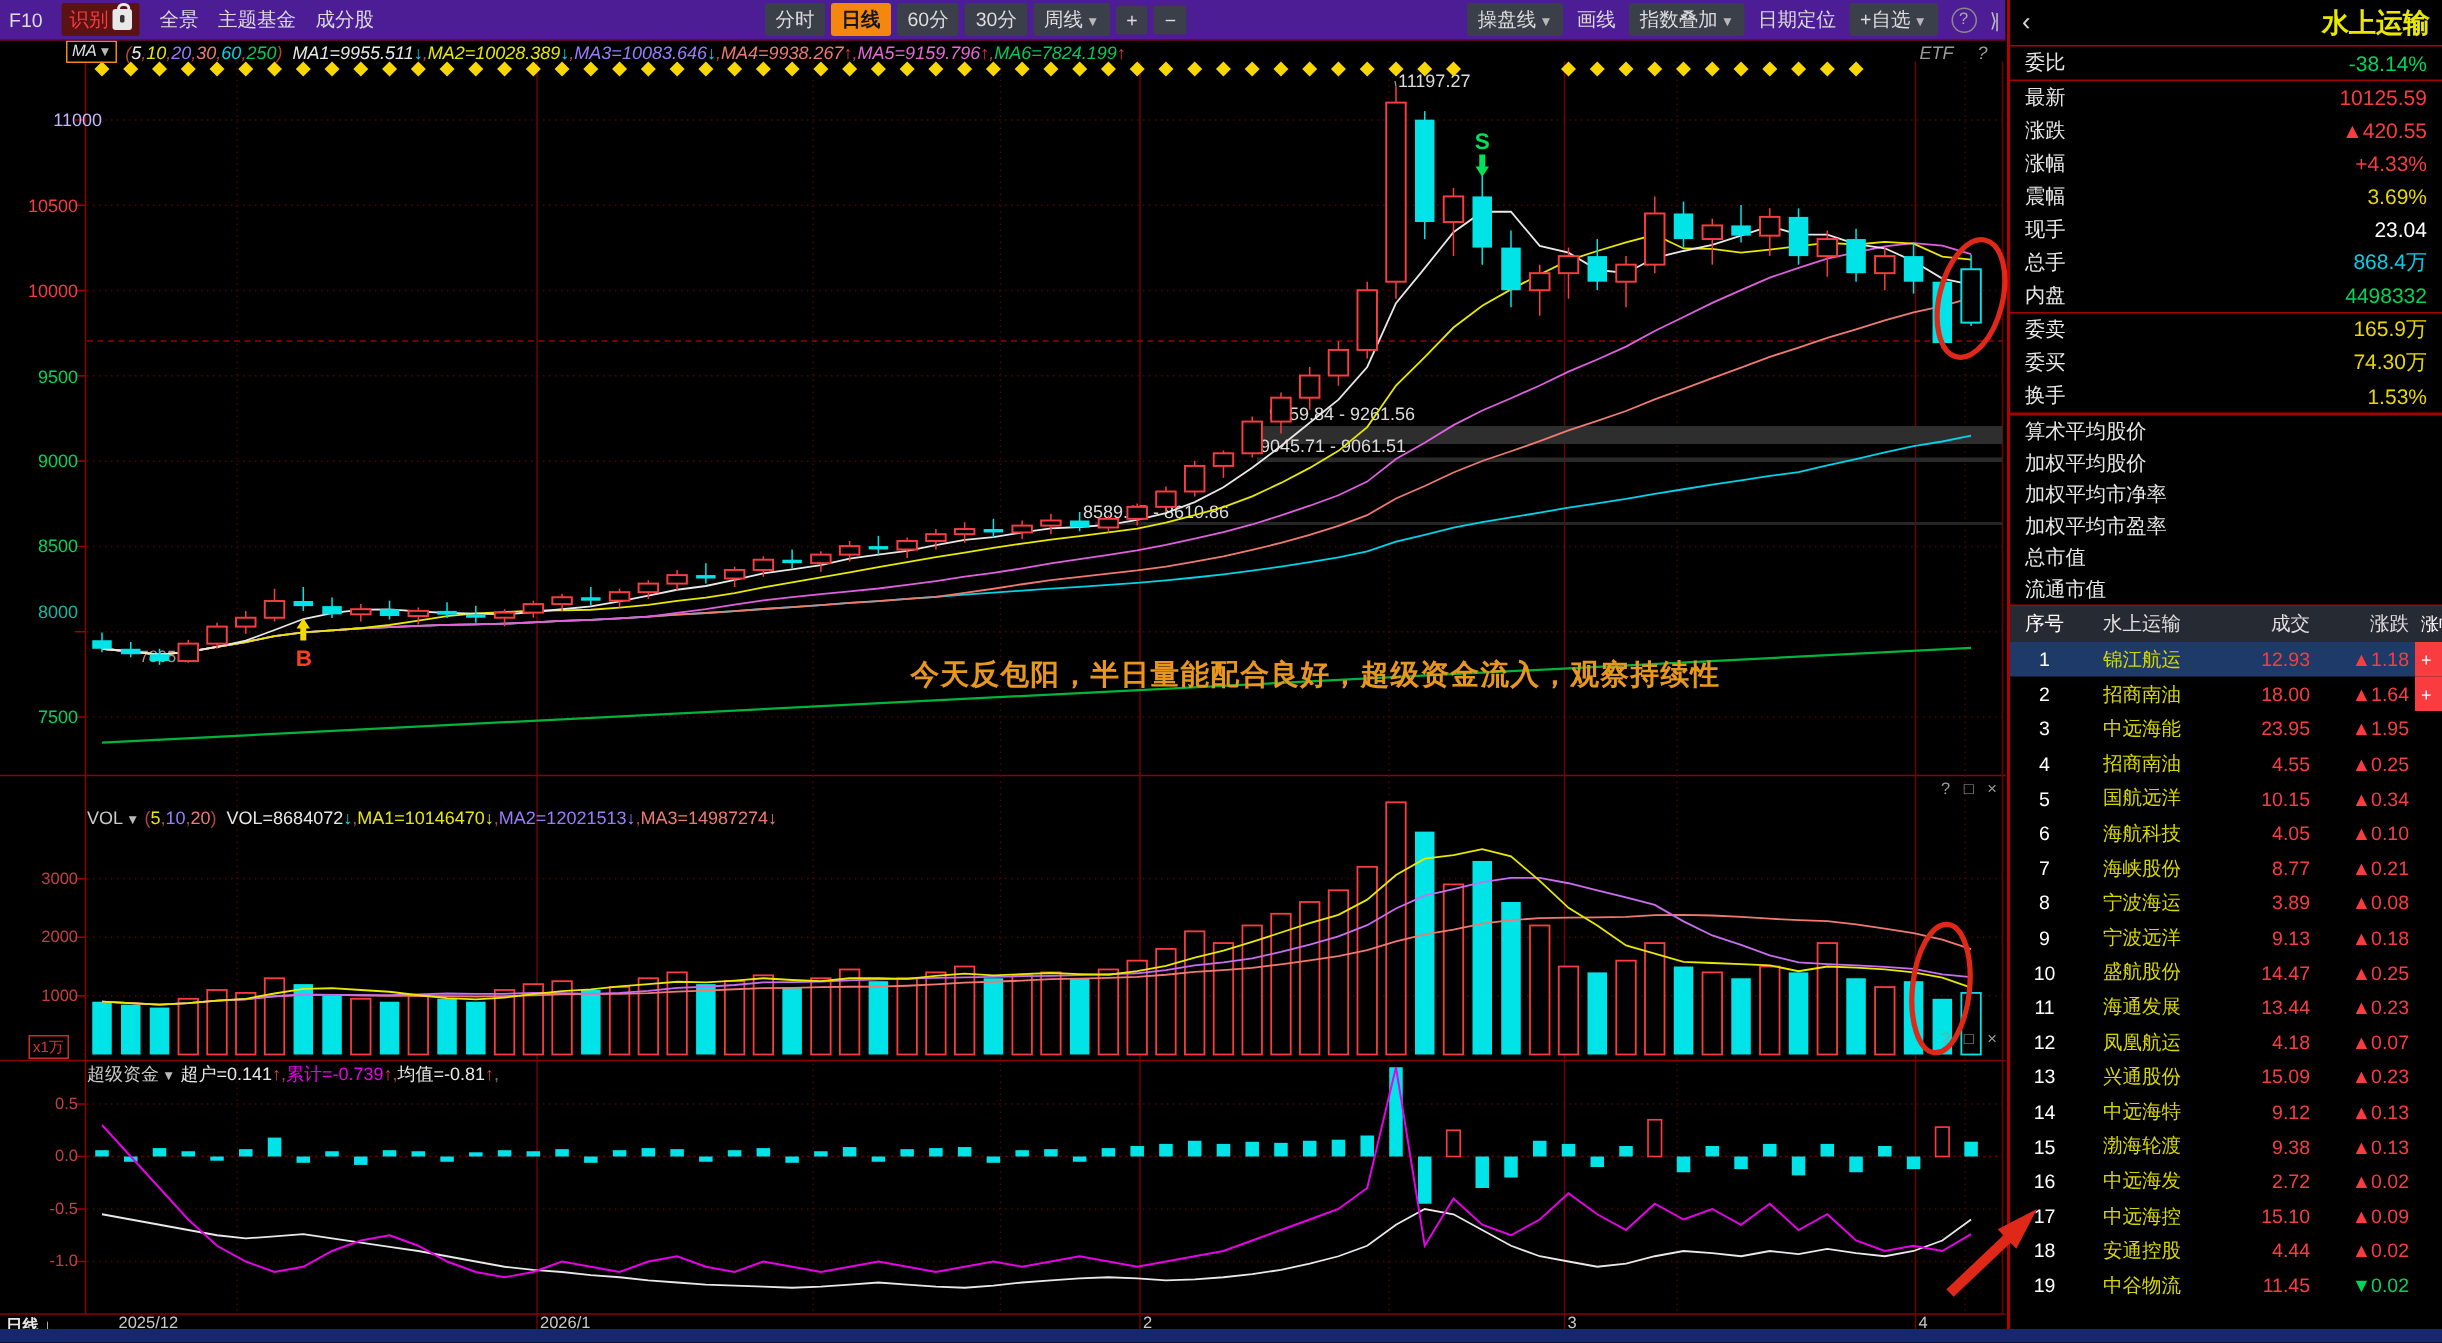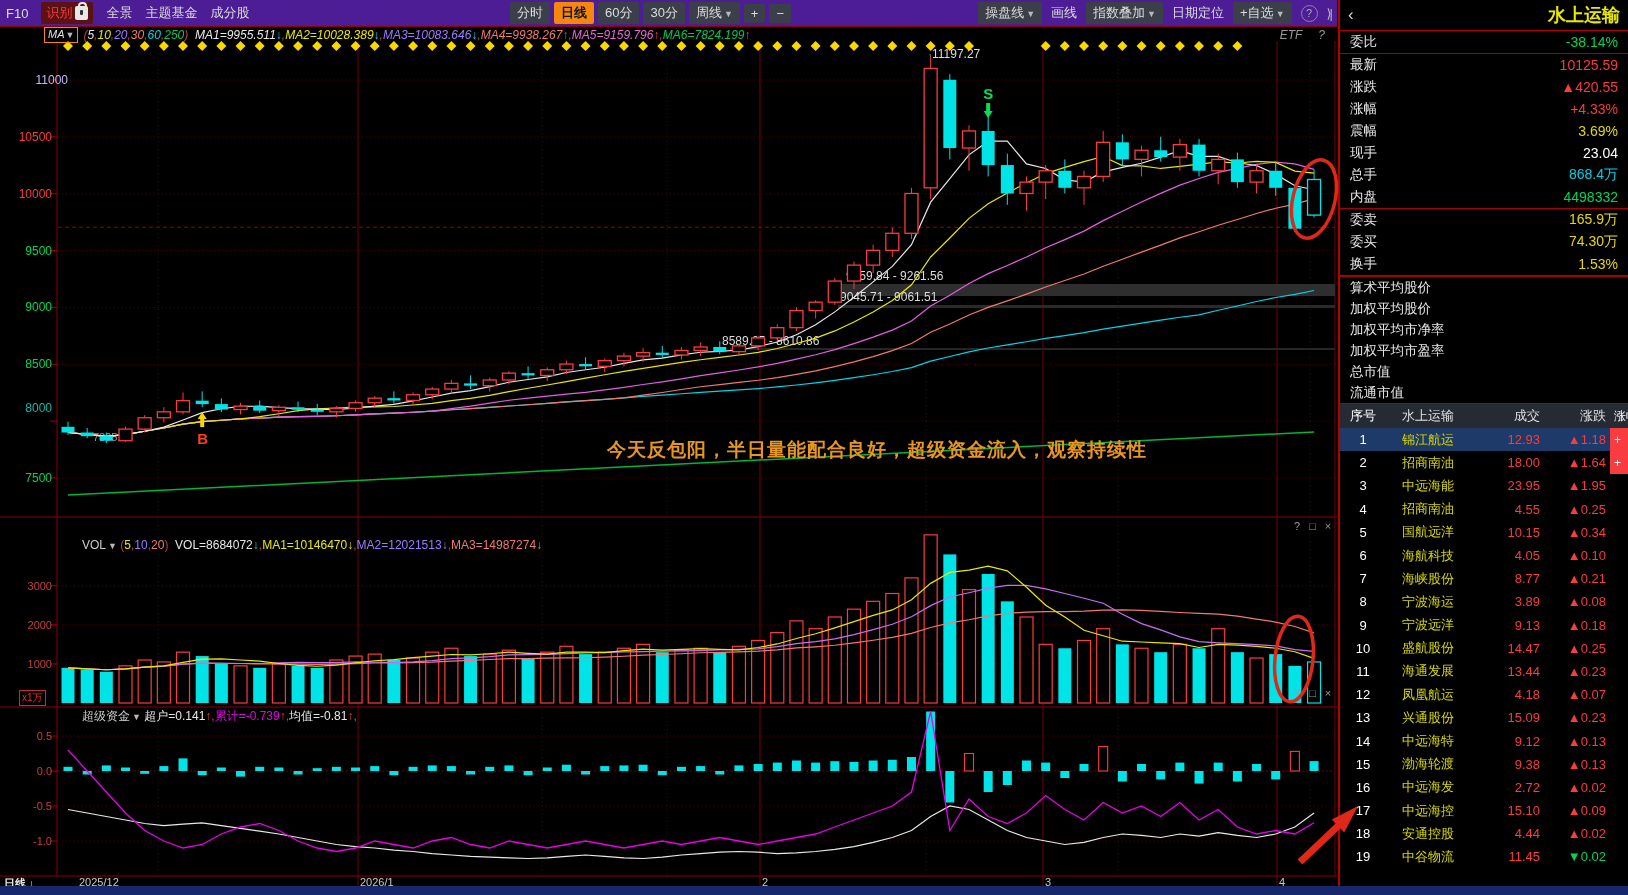--- a/index.html
+++ b/index.html
@@ -15,21 +15,21 @@
   .tb-btn.active{background:#f5870f;color:#14161a;font-weight:bold;}
   .tb-plain{cursor:pointer;white-space:nowrap;}
   .shibie{background:#5a1212;color:#f83c40;padding:2px 5px;border-radius:2px;display:flex;align-items:center;gap:3px;}
   .lock{display:inline-block;width:13px;height:14px;background:#e8e8e8;border-radius:2px;position:relative;}
   .lock:before{content:"";position:absolute;left:3px;top:-4px;width:5px;height:6px;border:2px solid #e8e8e8;border-bottom:none;border-radius:4px 4px 0 0;}
   .lock:after{content:"";position:absolute;left:5px;top:4px;width:3px;height:5px;background:#333;border-radius:1px;}
   .caret{font-size:9px;color:#b8b8b8;margin-left:2px;}
   .circ{width:15px;height:15px;border:1px solid #8a8a8a;border-radius:50%;font-size:11px;line-height:15px;text-align:center;color:#aaa;}
   .collapse{color:#bbb;font-size:13px;letter-spacing:-2px;}
   
-  .ind-bar{position:absolute;height:15px;display:flex;align-items:center;font-size:12px;color:#ccc;z-index:3;white-space:pre;padding-left:24px;}
+  .ind-bar{position:absolute;height:15px;display:flex;align-items:center;font-size:12px;color:#ccc;z-index:3;white-space:pre;}
   #ma-bar{left:0;top:27px;width:1337px;padding-left:44px;box-sizing:border-box;font-style:italic;}
   #vol-bar{left:58px;top:537px;}
   #fund-bar{left:58px;top:709px;}
   .chip{border:1px solid #f5870f;color:#e0e0e0;font-size:11px;padding:0 3px;margin-right:5px;line-height:13px;}
   .chip .caret{margin-left:1px;}
   #ma-right{margin-left:auto;padding-right:12px;display:flex;gap:16px;color:#9a9a9a;font-size:12px;align-items:center;}
   .pane-icons{position:absolute;display:flex;gap:9px;color:#9a9a9a;font-size:11px;z-index:4;}
   
   #note{position:absolute;left:607px;top:437px;font-size:19px;font-weight:bold;color:#e8971e;letter-spacing:1px;z-index:3;}
   

